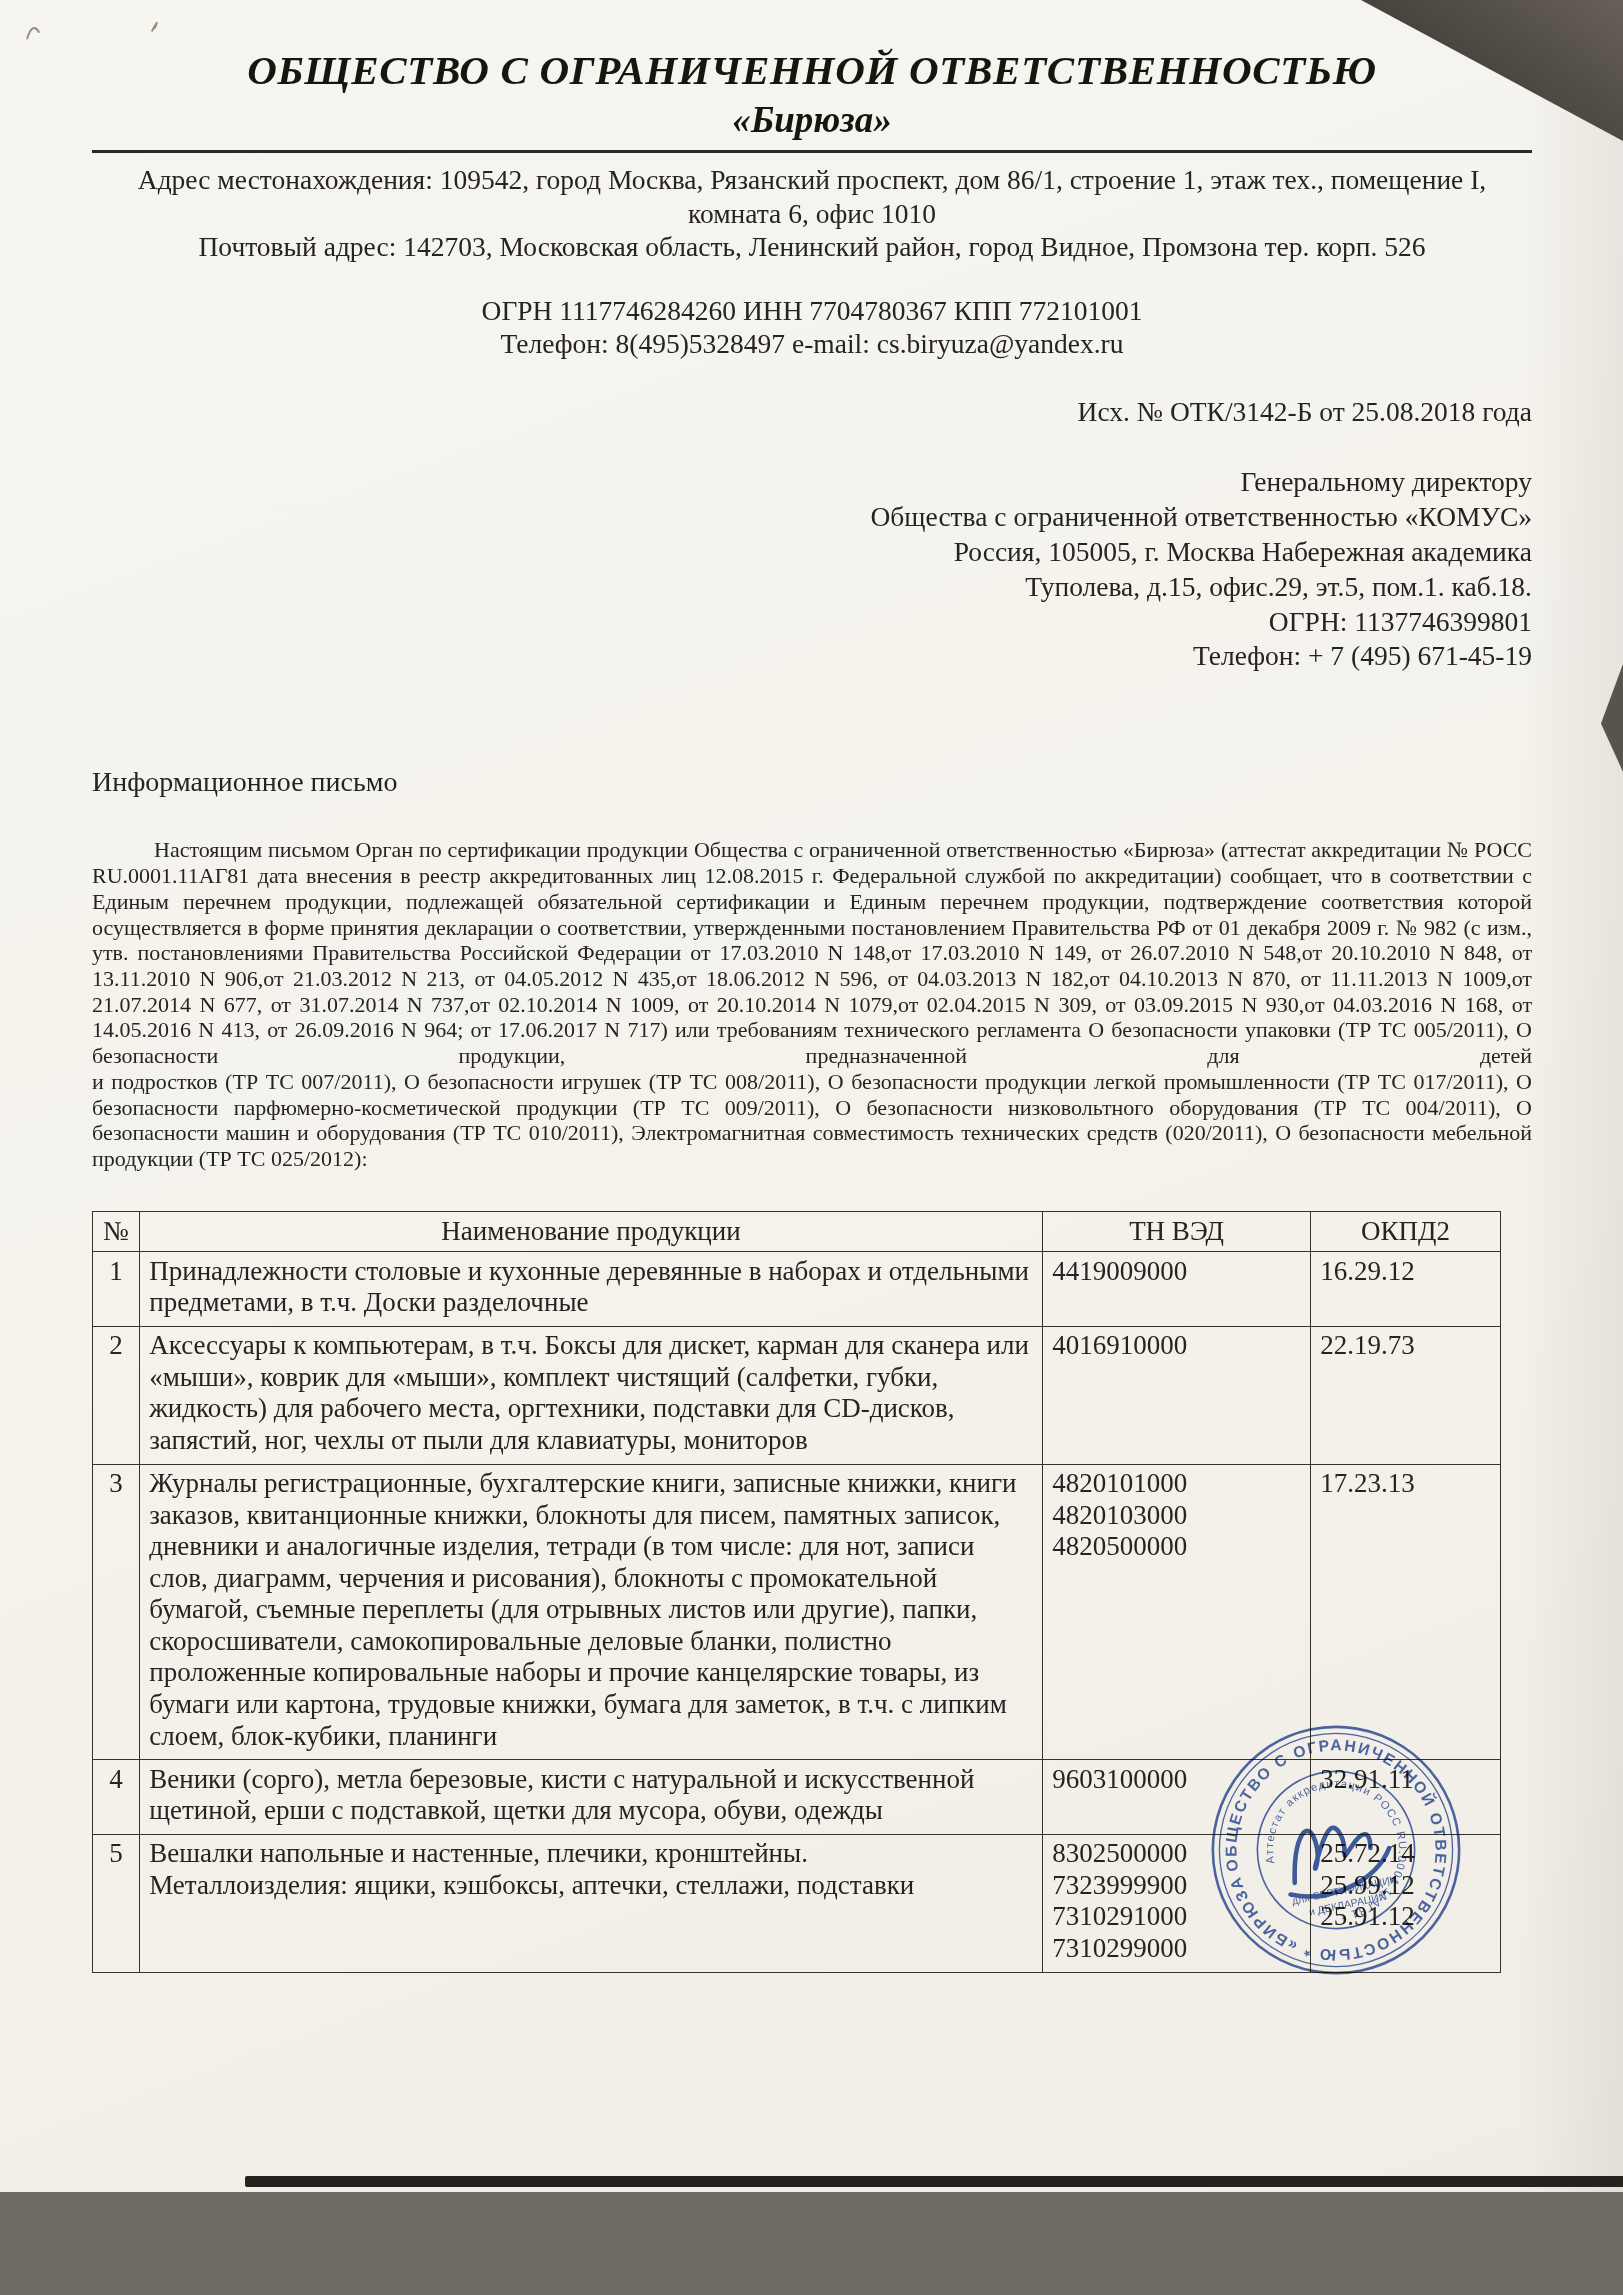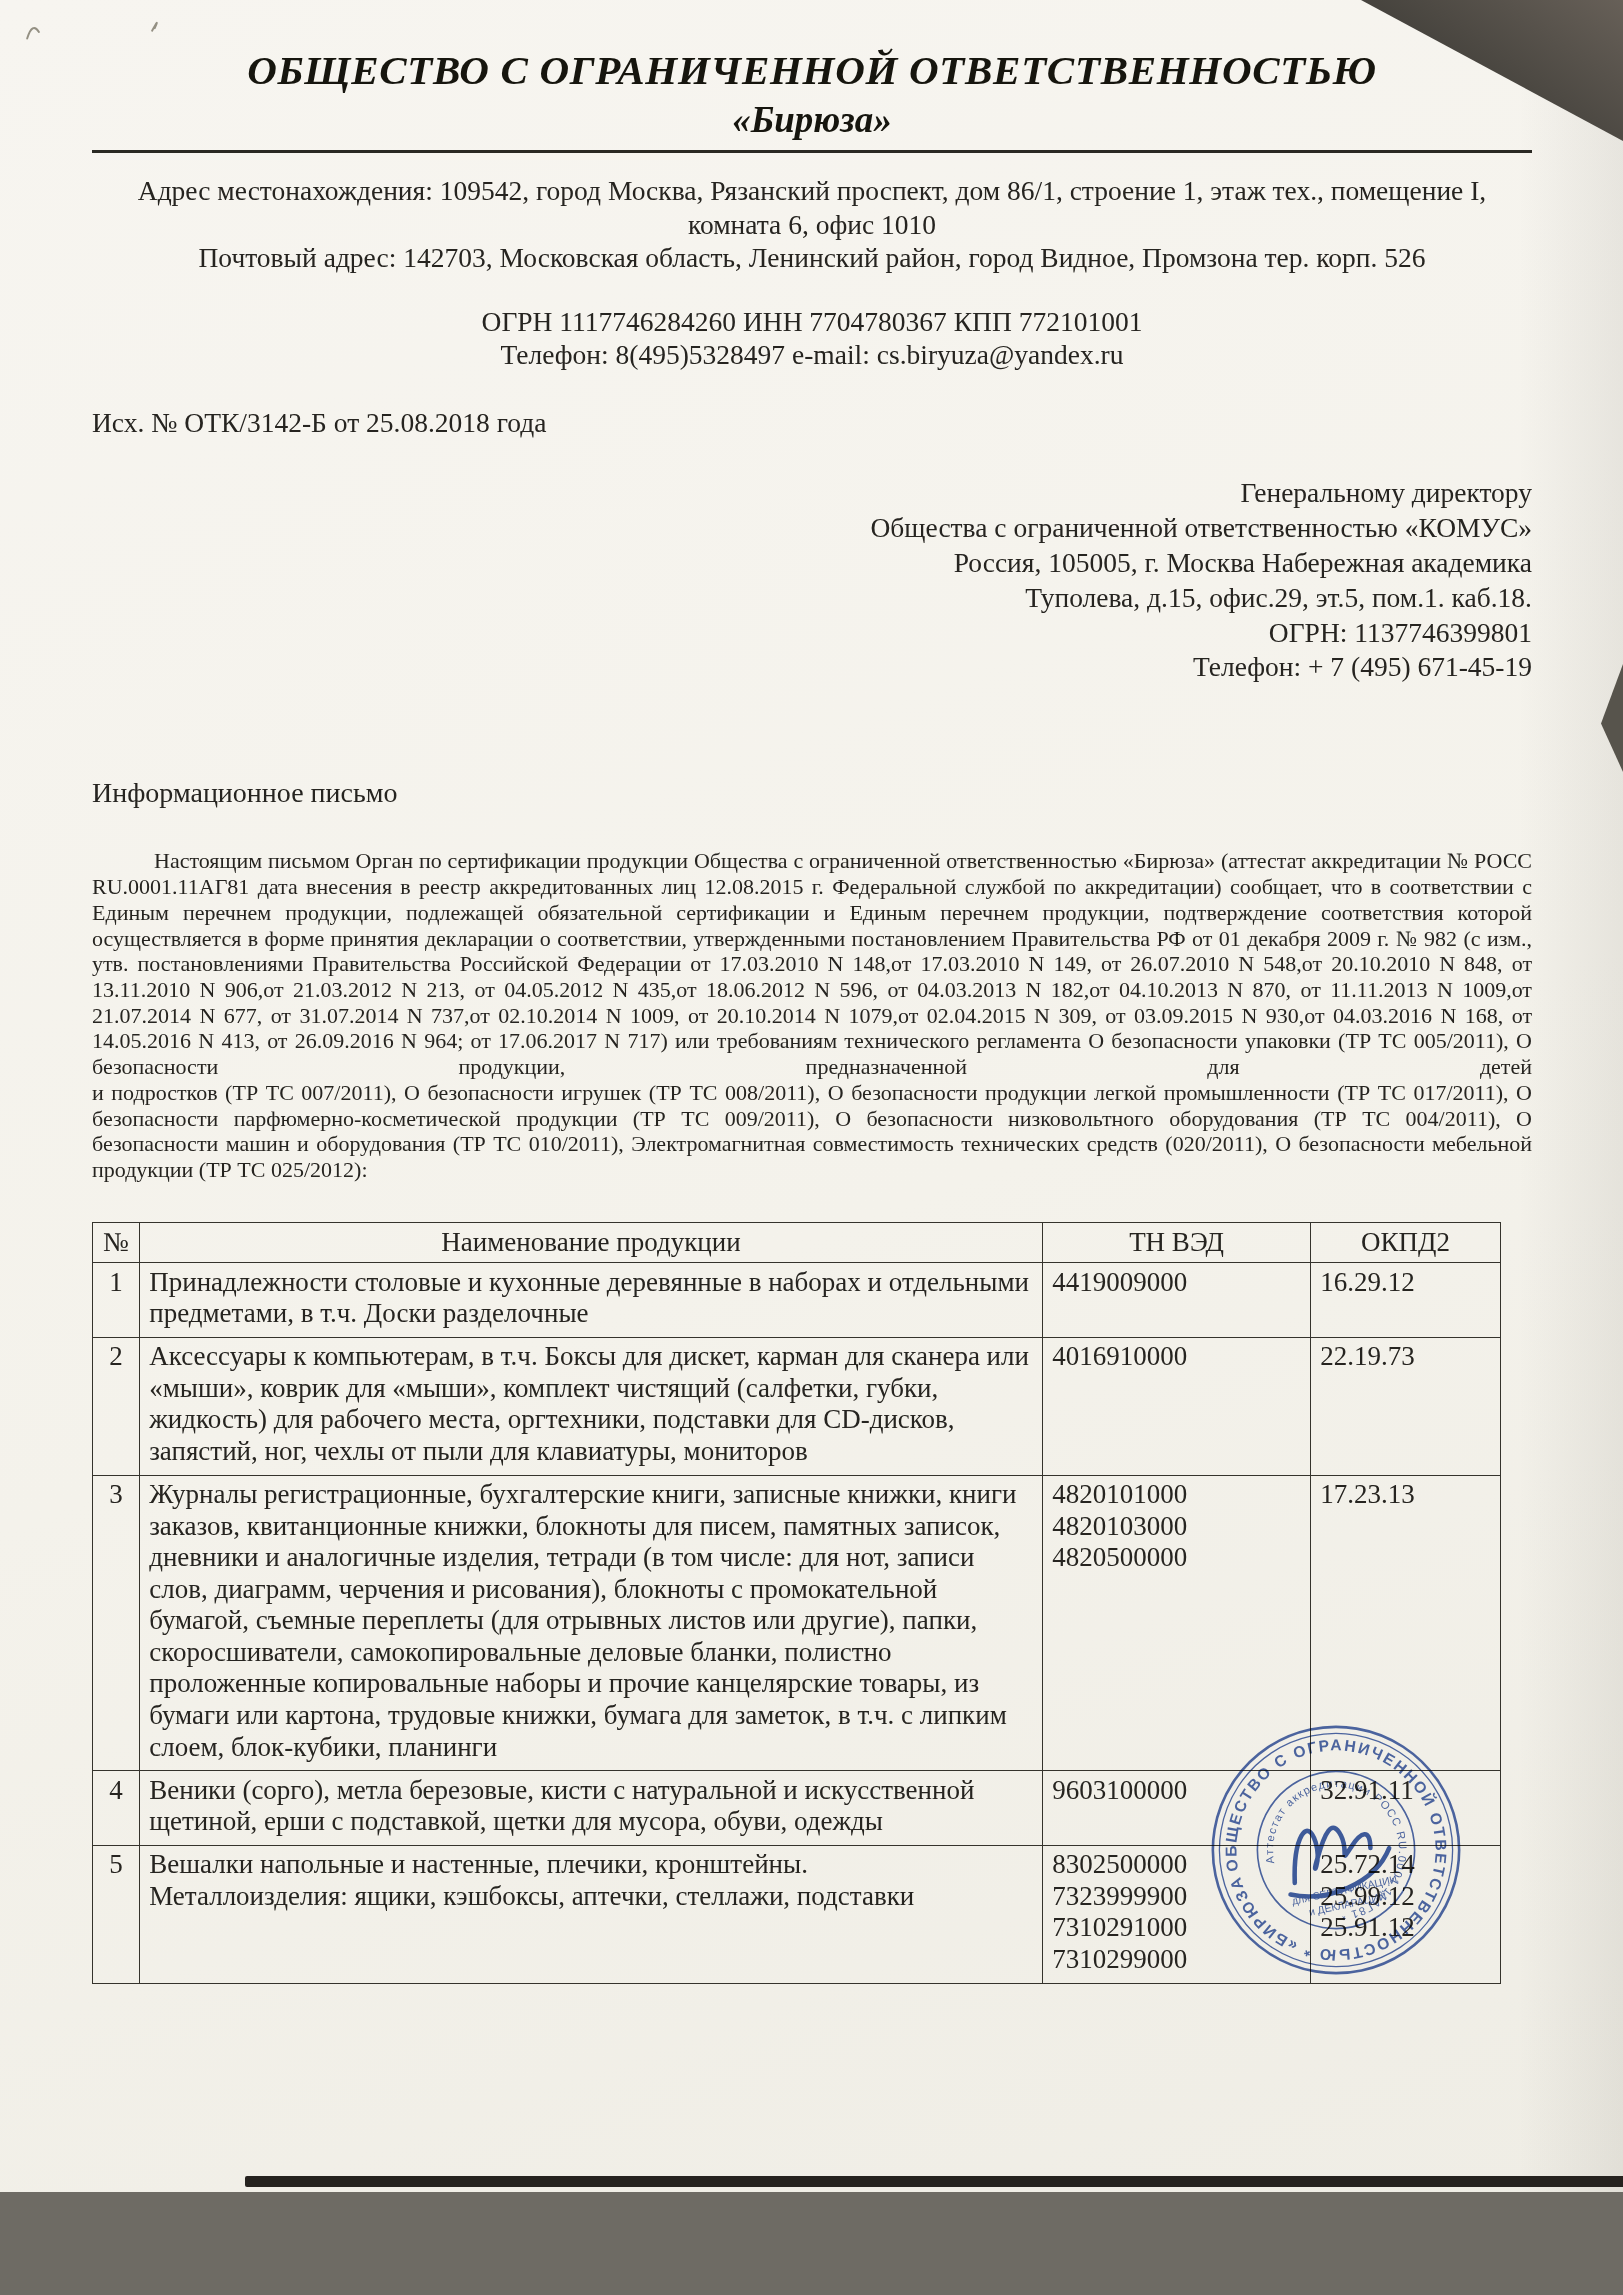--- a/index.html
+++ b/index.html
@@ -12,23 +12,23 @@
     font-family:"Liberation Serif", serif;
     color:#262420;
     overflow:hidden;
   }
   .content { position:absolute; left:92px; top:0; width:1440px; }
 
   .org-type { margin-top:46px; text-align:center; font-size:41px; font-weight:bold; font-style:italic; letter-spacing:0.7px; color:#16150e; }
   .org-name { text-align:center; font-size:37px; font-weight:bold; font-style:italic; margin-top:3.9px; color:#16150e; }
   .rule { border-top:3.3px solid #2a2923; margin-top:9.2px; }
   .addr { text-align:center; font-size:27.5px; line-height:1.22; }
-  .addr.first { margin-top:21px; }
+  .addr.first { margin-top:10px; }
   .reg { margin-top:30px; }
-  .ref-line { margin-top:35px; font-size:27.5px; text-align:left; }
+  .ref-line { margin-top:35px; font-size:27.5px; text-align:right;margin-left:24px; }
 
   .recipient { margin-top:37px; text-align:right; font-size:27.5px; line-height:1.27; }
 
   .letter-title { margin-top:92px; text-align:left; font-size:28px; }
 
   .body-p { font-size:22px; line-height:1.17; text-align:justify; }
   .p1 { margin-top:39px; text-indent:62px; text-align-last:justify; }
   .p2 { text-align-last:auto; }
 
   table.products { margin-top:39px; border-collapse:collapse; table-layout:fixed; width:1408px; font-size:27px; }

